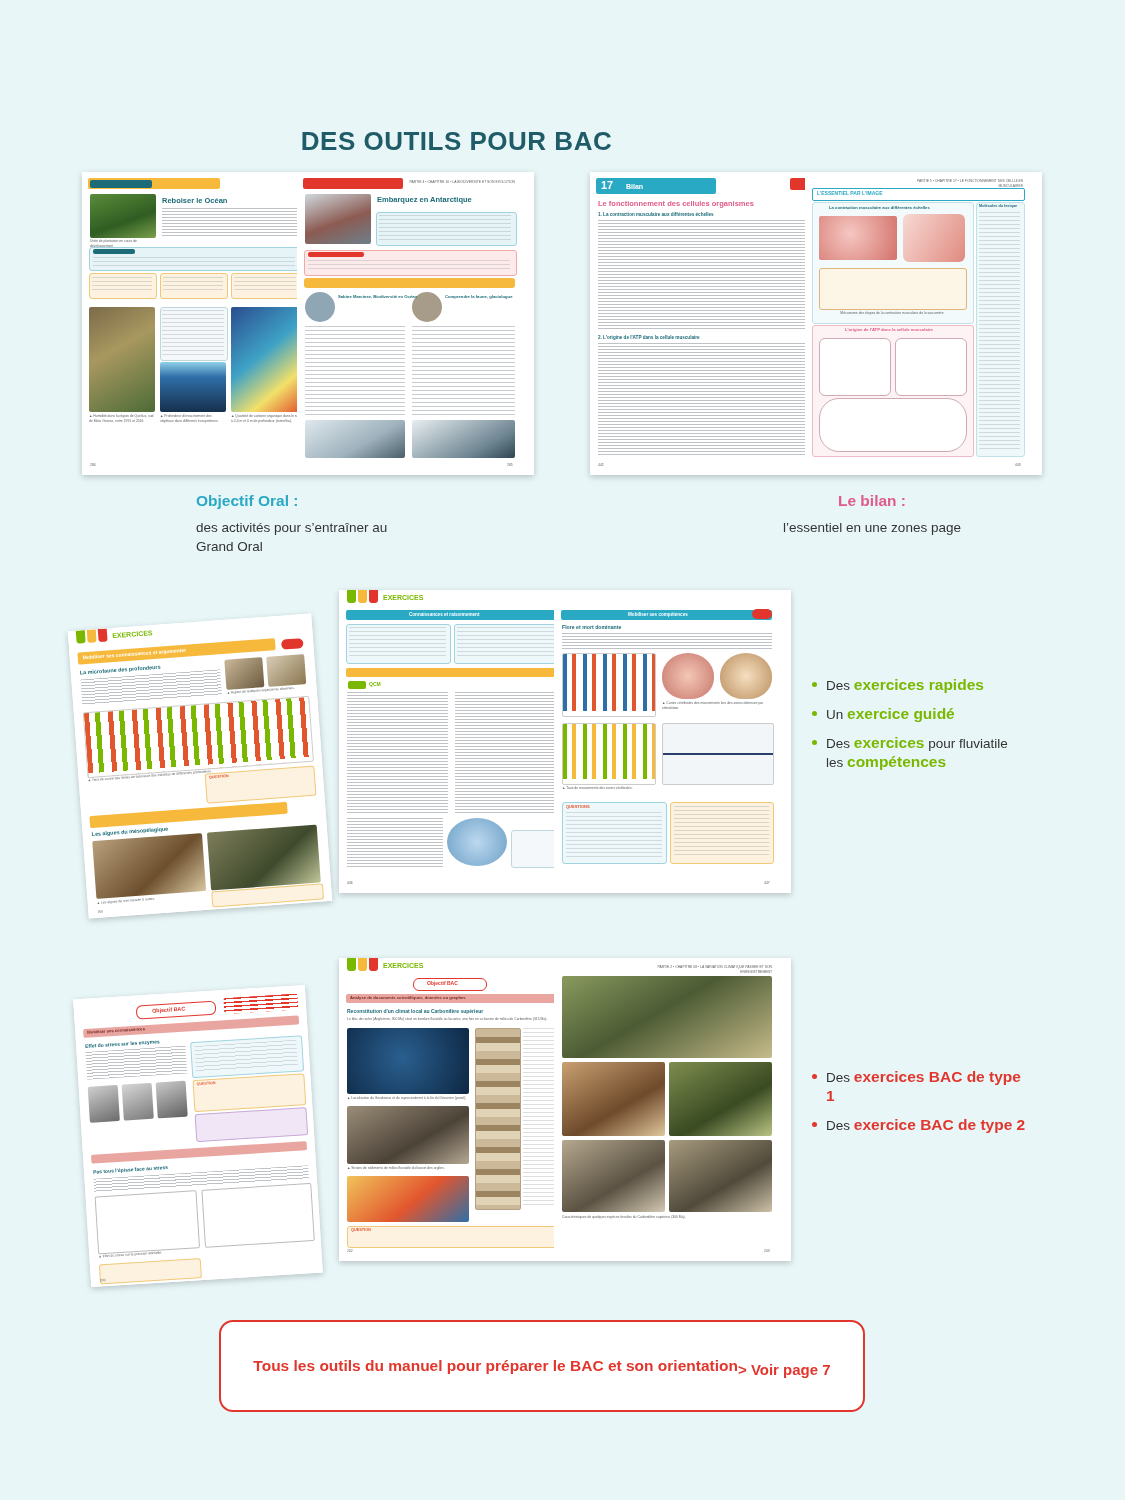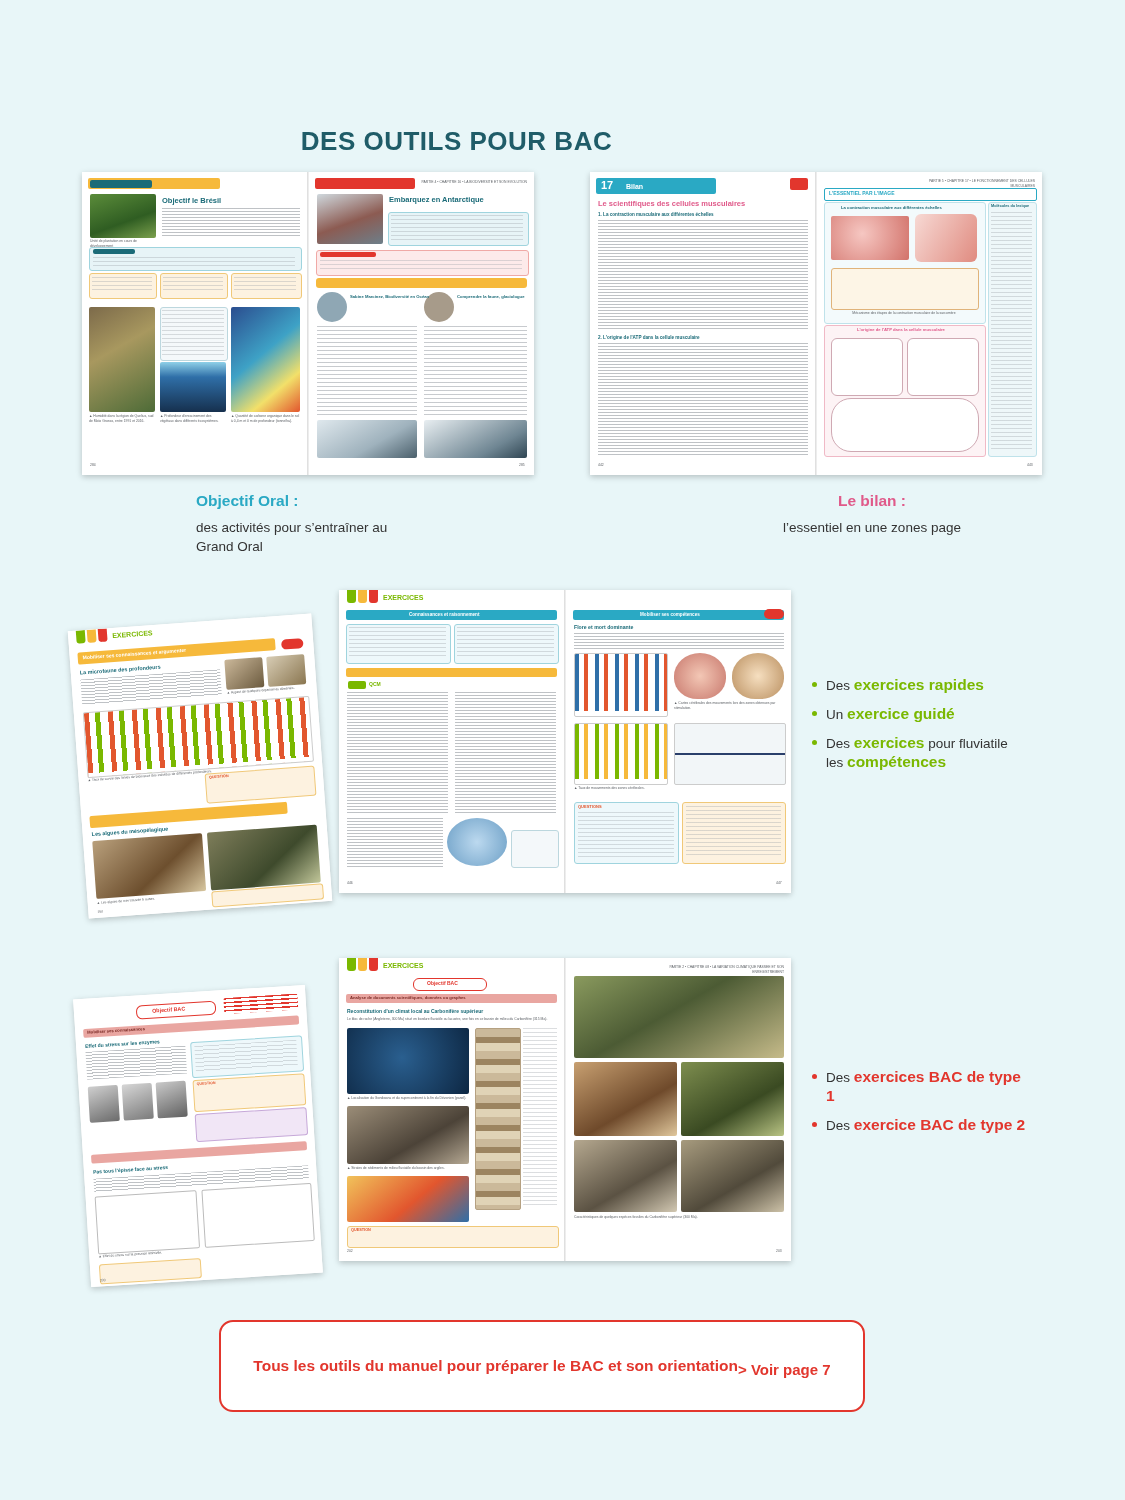--- a/index.html
+++ b/index.html
@@ -11,21 +11,21 @@
   }
   .page-title{
     position:absolute;top:126px;left:0;width:913px;text-align:center;
     font-size:26px;font-weight:bold;color:#1f5c68;letter-spacing:.5px;
   }
 
   
   .spread{position:absolute;background:#ffffff;box-shadow:0 2px 6px rgba(0,0,0,.22);}
   .spread .pg{position:absolute;top:0;bottom:0;background:#fff;overflow:hidden;}
   .spread .pg.left{left:0;}
-  .spread .pg.right{right:0;margin-left:44px;}
+  .spread .pg.right{right:12px;margin-left:44px;}
   .gutter{position:absolute;top:0;bottom:0;width:2px;background:linear-gradient(to right,#d9d9d9,#f4f4f4);}
 
   
   .band{position:absolute;height:12px;border-radius:2px;}
   .chip{position:absolute;border-radius:2px;}
   .txt{position:absolute;font-size:3.4px;line-height:4.6px;color:#5d6166;overflow:hidden;}
   .ttl{position:absolute;font-weight:bold;color:#1b6b78;}
   .img{position:absolute;border-radius:2px;background-size:cover;}
   .lines{position:absolute;background:
      repeating-linear-gradient(to bottom,#9aa0a6 0,#9aa0a6 1px,transparent 1px,transparent 4px);
@@ -63,21 +63,21 @@
 <body>
 
 <div class="page-title">DES OUTILS POUR BAC</div>
 
 <div class="spread" style="left:82px;top:172px;width:452px;height:303px;">
   <div class="gutter" style="left:225px;"></div>
 
   <div class="pg left" style="width:225px;">
     <div class="band" style="left:6px;top:6px;width:132px;height:11px;background:#f6b93b;"></div>
     <div class="chip" style="left:8px;top:7.5px;width:62px;height:8px;background:#1b6b78;"></div>
-    <div class="ttl" style="left:80px;top:24px;font-size:7.5px;color:#1b6b78;">Objectif le Brésil</div>
+    <div class="ttl" style="left:80px;top:24px;font-size:7.5px;color:#1b6b78;">Reboiser le Océan</div>
     <div class="img" style="left:8px;top:22px;width:66px;height:44px;background:linear-gradient(160deg,#5b8c3a,#2f5d22 60%,#7ba04d);"></div>
     <div class="lines dense" style="left:80px;top:36px;width:138px;height:28px;"></div>
     <div class="txt" style="left:8px;top:67px;width:66px;">Unité de plantation en cours de développement</div>
 
     <div class="box" style="left:7px;top:75px;width:211px;height:22px;background:#e7f4f7;border:.6px solid #9fd4de;"></div>
     <div class="chip" style="left:11px;top:77px;width:42px;height:5px;background:#1b6b78;"></div>
     <div class="lines light" style="left:11px;top:85px;width:202px;height:9px;"></div>
 
     <div class="box" style="left:7px;top:101px;width:66px;height:24px;background:#fdf2e0;border:.6px solid #f0c878;"></div>
     <div class="box" style="left:78px;top:101px;width:66px;height:24px;background:#fdf2e0;border:.6px solid #f0c878;"></div>
@@ -126,21 +126,21 @@
 </div>
 
 <div class="spread" style="left:590px;top:172px;width:452px;height:303px;">
   <div class="gutter" style="left:225px;"></div>
 
   <div class="pg left" style="width:225px;">
     <div class="band" style="left:6px;top:6px;width:120px;height:16px;background:#2aa9c4;"></div>
     <div class="ttl" style="left:11px;top:7px;font-size:11px;color:#fff;">17</div>
     <div class="ttl" style="left:36px;top:11px;font-size:7px;color:#fff;">Bilan</div>
     <div class="chip" style="left:200px;top:6px;width:18px;height:12px;background:#e2362d;"></div>
-    <div class="ttl" style="left:8px;top:27px;font-size:7.5px;color:#e05a8a;">Le scientifiques des cellules musculaires</div>
+    <div class="ttl" style="left:8px;top:27px;font-size:7.5px;color:#e05a8a;">Le fonctionnement des cellules organismes</div>
     <div class="ttl" style="left:8px;top:40px;font-size:4.6px;color:#1b6b78;">1. La contraction musculaire aux différentes échelles</div>
     <div class="lines dense" style="left:8px;top:48px;width:210px;height:110px;"></div>
     <div class="ttl" style="left:8px;top:163px;font-size:4.6px;color:#1b6b78;">2. L'origine de l'ATP dans la cellule musculaire</div>
     <div class="lines dense" style="left:8px;top:171px;width:210px;height:112px;"></div>
     <div class="txt" style="left:8px;top:291px;">442</div>
   </div>
 
   <div class="pg right" style="width:225px;">
     <div class="txt" style="left:100px;top:7px;width:118px;text-align:right;">PARTIE 5 • CHAPITRE 17 • LE FONCTIONNEMENT DES CELLULES MUSCULAIRES</div>
     <div class="band" style="left:7px;top:16px;width:211px;height:11px;background:#ffffff;border:.8px solid #2aa9c4;"></div>

